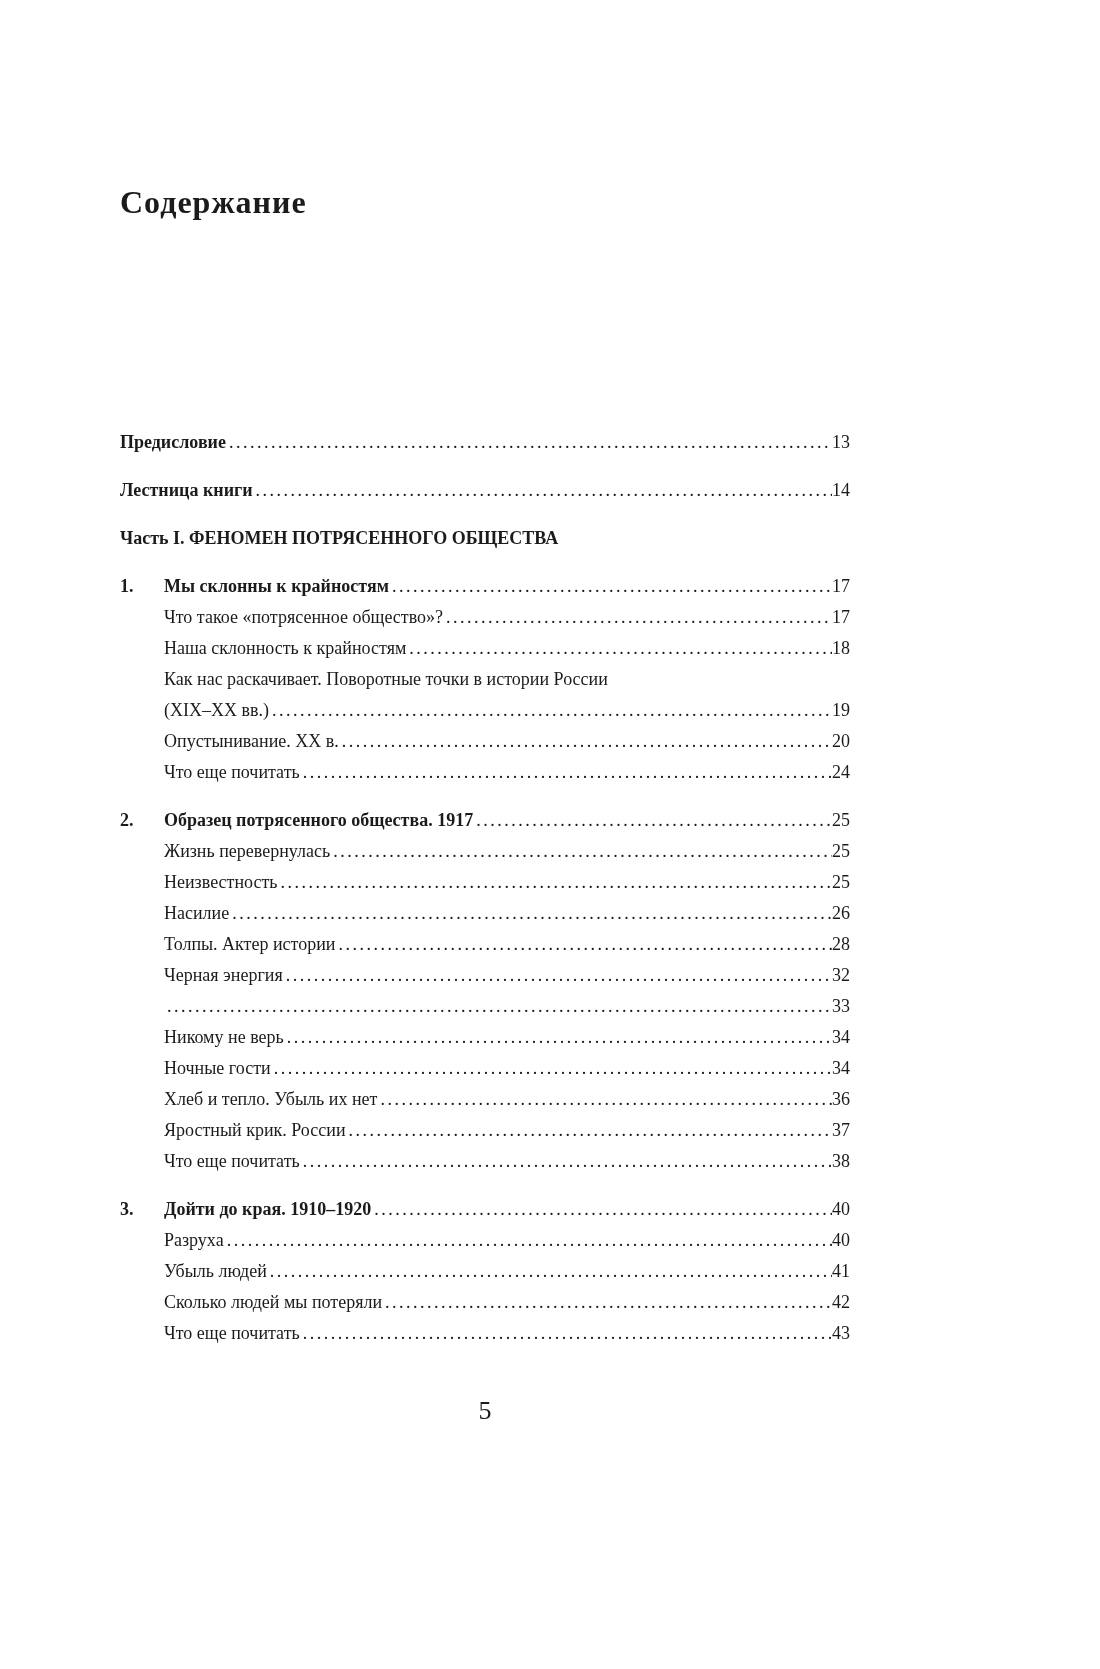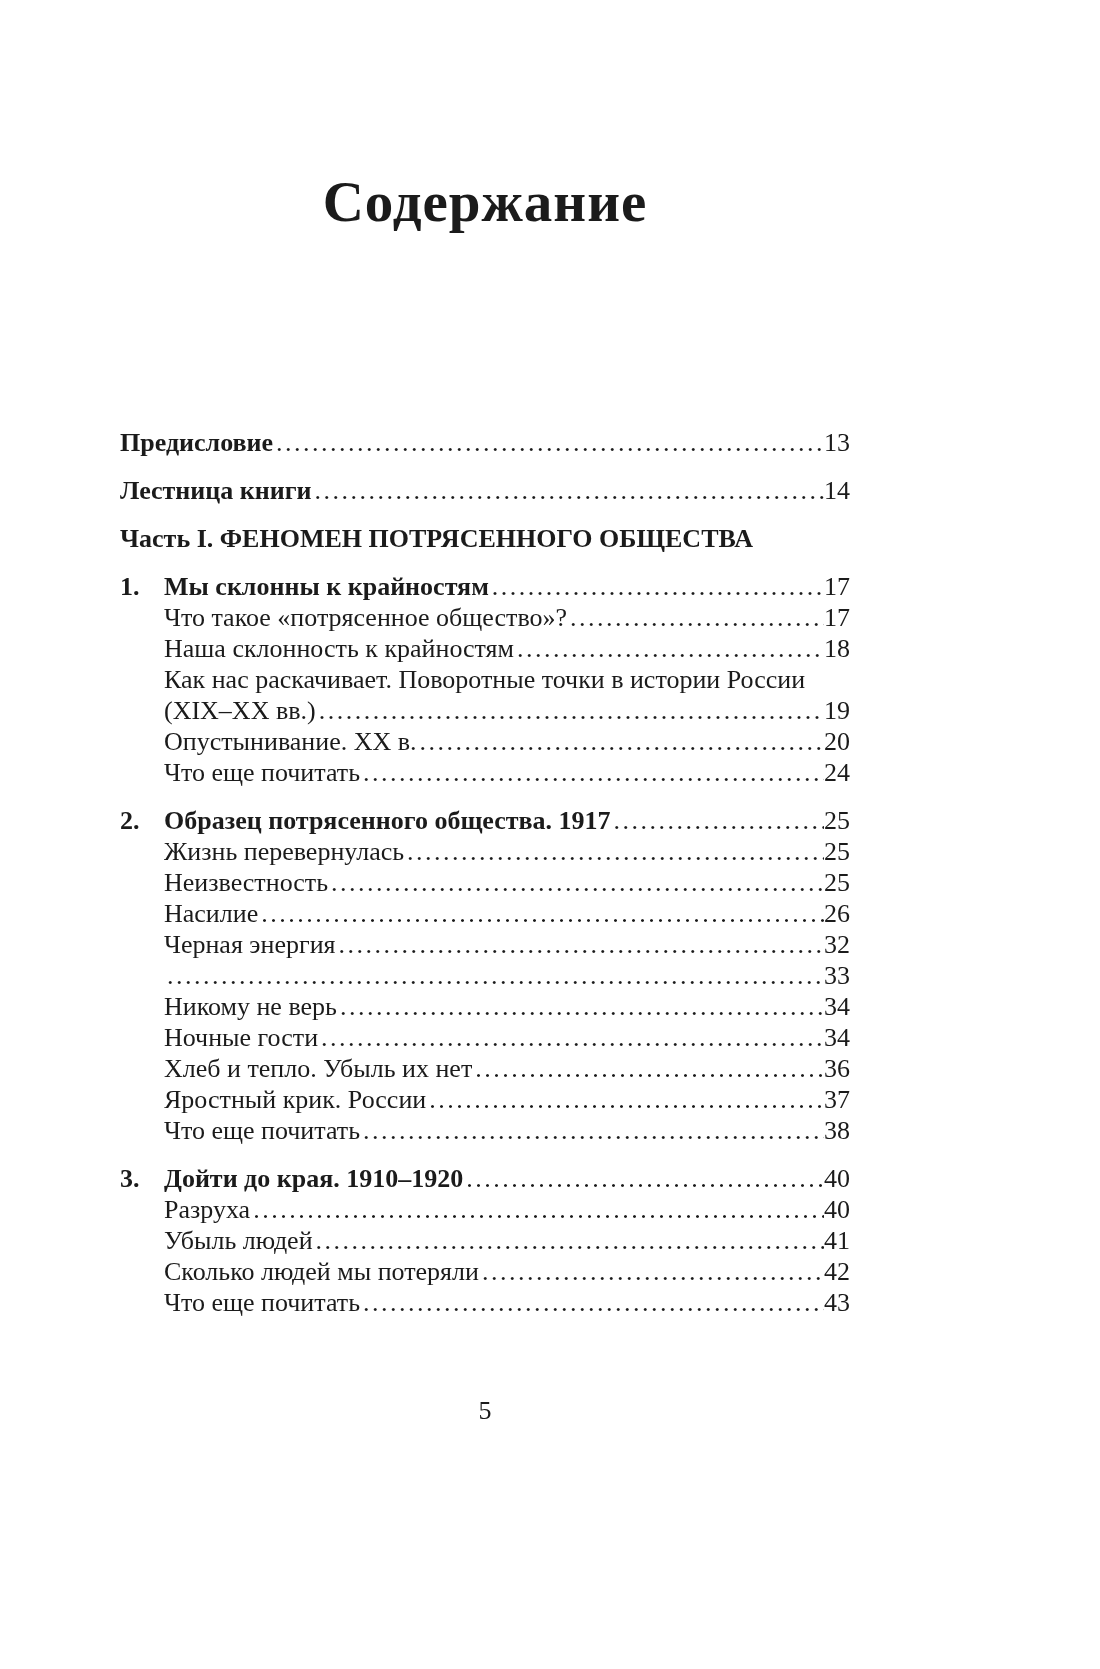--- a/index.html
+++ b/index.html
@@ -18,29 +18,28 @@
   }
   .content {
     position: absolute;
     left: 120px;
     top: 0;
     width: 730px;
   }
   .doc-title {
     margin: 0;
     padding-top: 172px;
-    text-align: center;
-    font-size: 57px;
+    font-size: 32px;
     line-height: 60px;
     font-weight: 600;
     letter-spacing: 1px;
   }
   .toc {
     margin-top: 195px;
-    font-size: 26px;
+    font-size: 18px;
   }
   .row {
     display: flex;
     align-items: baseline;
     line-height: 31px;
   }
   .mt { margin-top: 17px; font-family: Liberation Serif, serif; }
   .num {
     flex: 0 0 44px;
     font-weight: bold;
@@ -146,20 +145,25 @@
         <span class="label">Неизвестность</span>
         <span class="dots"></span>
         <span class="pg">25</span>
       </div>
       <div class="row sec">
         <span class="label">Насилие</span>
         <span class="dots"></span>
         <span class="pg">26</span>
       </div>
       <div class="row sec">
+        <span class="label">Толпы. Актер истории</span>
+        <span class="dots"></span>
+        <span class="pg">28</span>
+      </div>
+      <div class="row sec">
         <span class="label">Черная энергия</span>
         <span class="dots"></span>
         <span class="pg">32</span>
       </div>
       <div class="row sec">
         <span class="dots"></span>
         <span class="pg">33</span>
       </div>
       <div class="row sec">
         <span class="label">Никому не верь</span>

